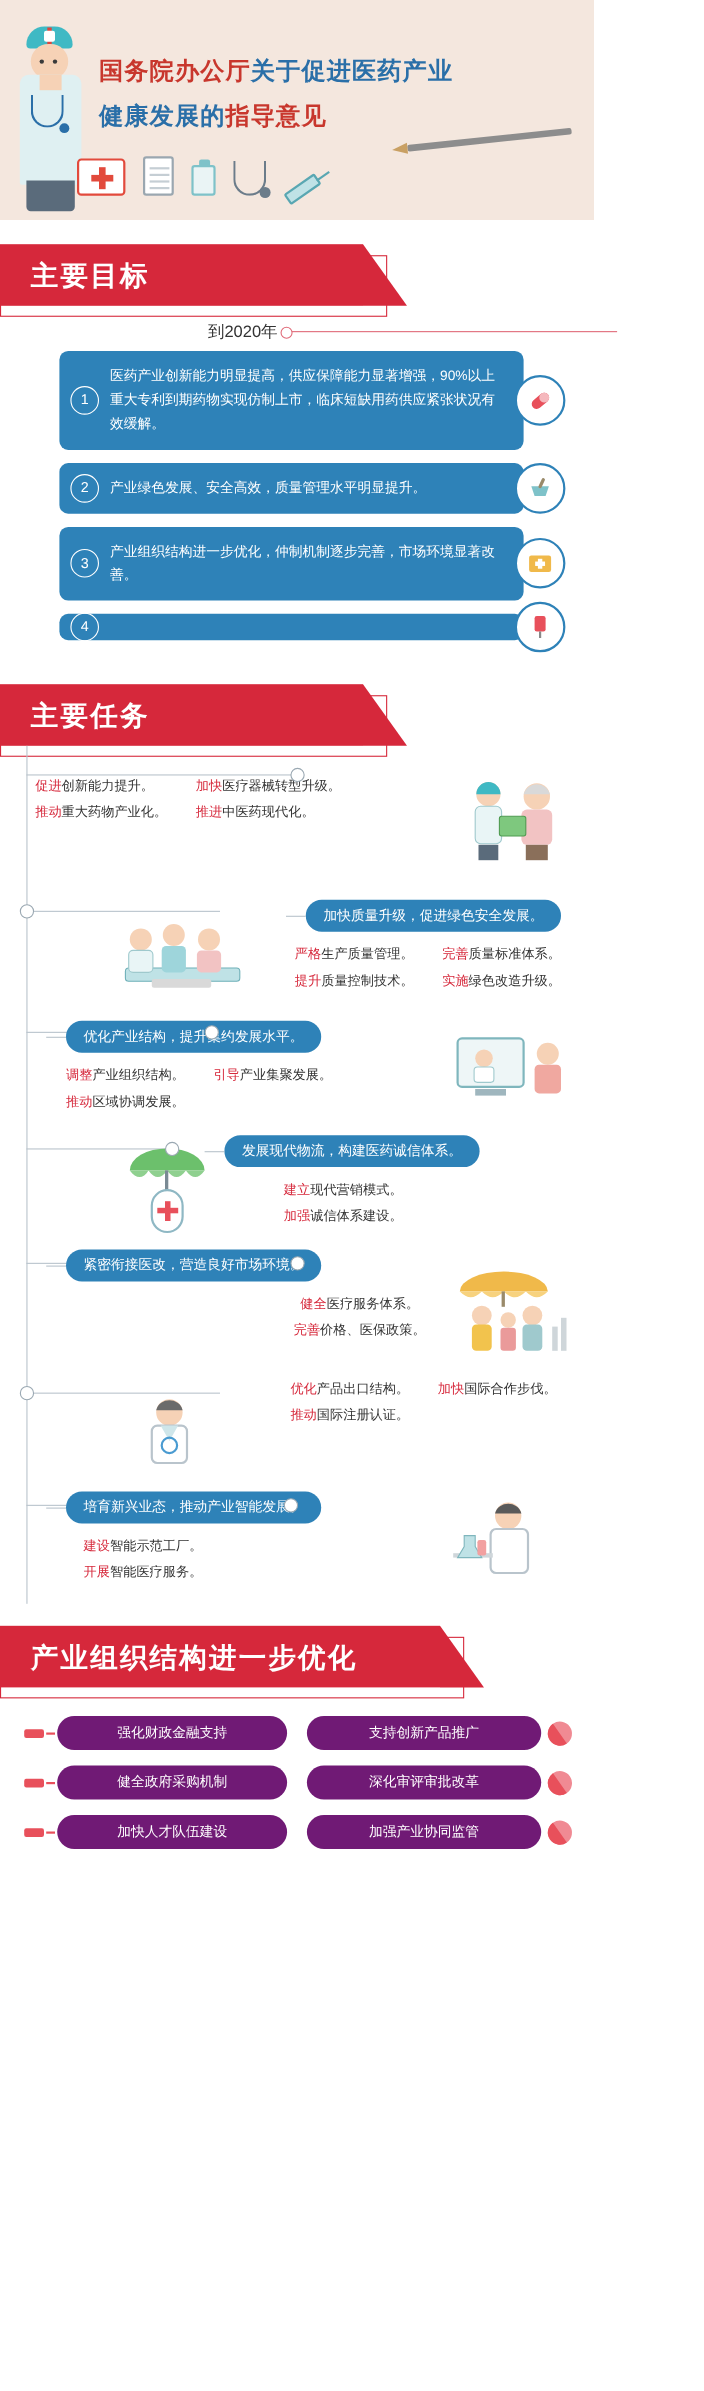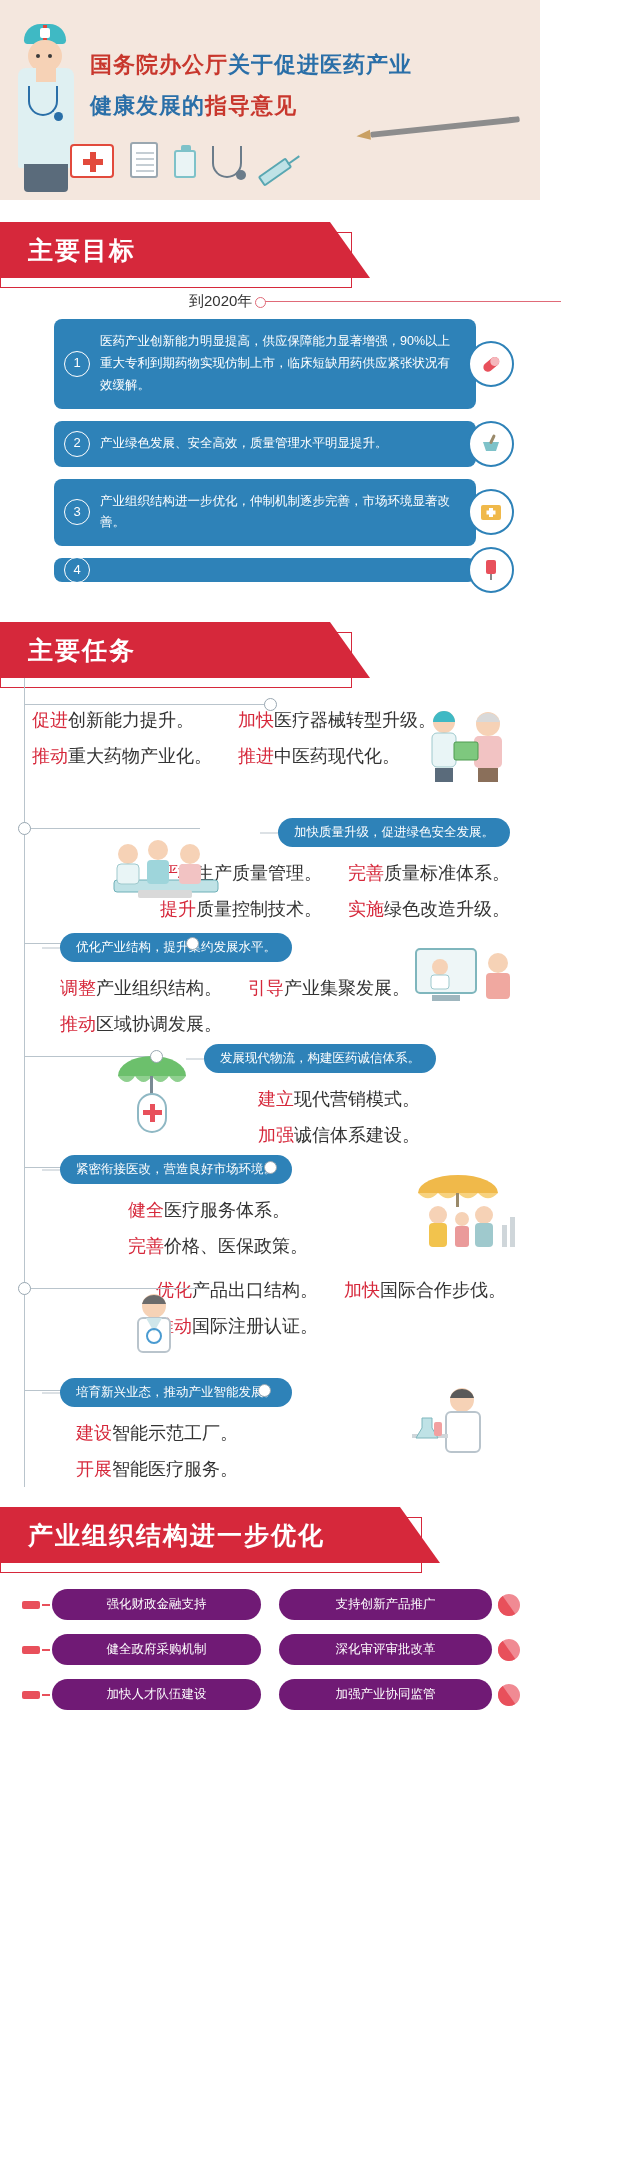--- a/index.html
+++ b/index.html
@@ -176,21 +176,21 @@
   }
   .node {
     position: absolute;
     left: 18px;
     width: 13px; height: 13px;
     border: 1px solid #9aa8b2;
     background: #fff;
     border-radius: 50%;
     z-index: 3;
   }
-  .sublines { font-size: 18px; line-height: 2.0; margin-top: 8px; }
+  .sublines { font-size: 12px; line-height: 2.0; margin-top: 8px; }
   .sublines .kw-red { color: #d6283b; }
   .sub-col { display: flex; gap: 26px; }
   .illus { position: absolute; width: 120px; height: 80px; }
 
   
   .policy { padding: 10px 20px 28px 20px; }
   .policy-grid { display: grid; grid-template-columns: 1fr 1fr; gap: 14px 18px; margin-top: 16px; }
   .policy-item { position: relative; display: flex; align-items: center; }
   .policy-pill {
     flex: 1;
@@ -424,21 +424,21 @@
           <rect x="40" y="58" width="5" height="18" fill="#e8505b"></rect>
             <rect x="33" y="64" width="19" height="5" fill="#e8505b"></rect>
         </svg>
       </div>
     </div>
 
     <div class="task" style="min-height:108px;">
       <div class="node" style="top:8px; left:264px;"></div>
       <div style="position:absolute; left:24px; top:14px; width:244px; height:1px; background:#b9c4cc;"></div>
       <div class="pill" style="margin-left:36px; margin-top:2px;">紧密衔接医改，营造良好市场环境。</div>
-      <div class="sublines" style="margin-left:104px;">
+      <div class="sublines" style="margin-left:104px;text-align:center;">
         <div><span class="kw-red">健全</span><span>医疗服务体系。</span></div>
         <div><span class="kw-red">完善</span><span>价格、医保政策。</span></div>
       </div>
       <div class="illus" style="right:12px; top:14px; width:130px; height:86px;">
         <svg width="130" height="86" viewBox="0 0 130 86">
           <path d="M20 26a40 18 0 0 1 80 0z" fill="#f0b94a"></path>
           <path d="M20 26c7 7 13 7 20 0 7 7 13 7 20 0 7 7 13 7 20 0 7 7 13 7 20 0" fill="#f7d27e"></path>
           <rect x="58" y="26" width="3" height="14" fill="#9a8a6a"></rect>
           <circle cx="40" cy="48" r="9" fill="#f6d2b6"></circle>
             <rect x="31" y="56" width="18" height="24" rx="4" fill="#f2c34d"></rect>

